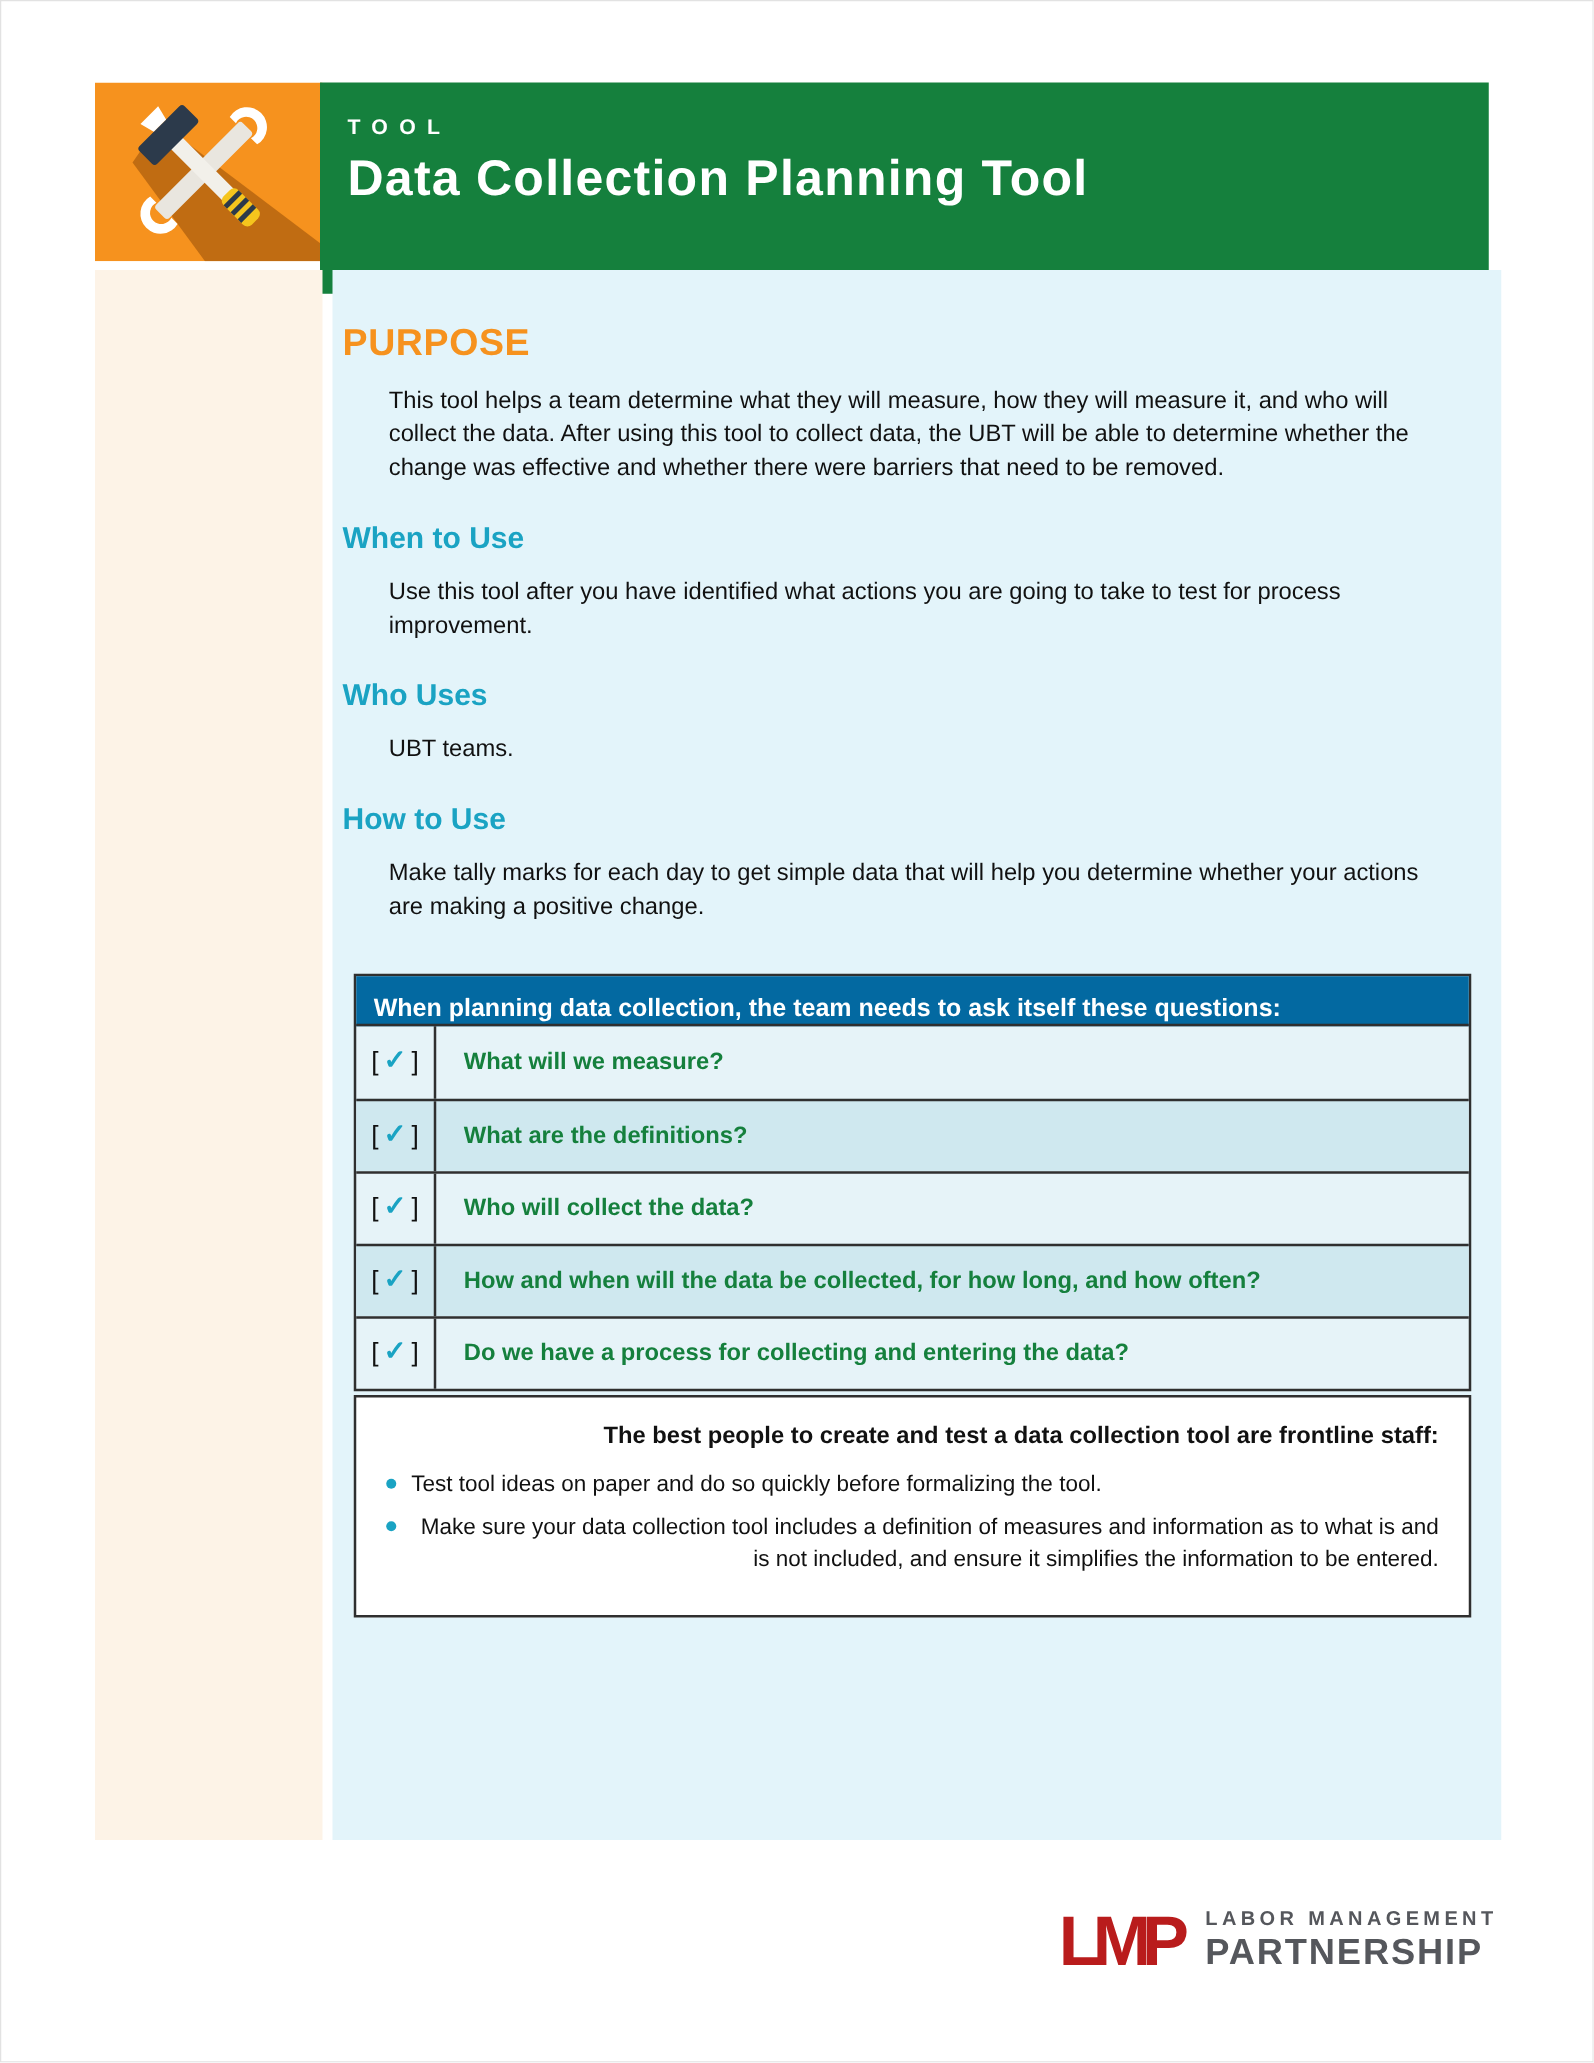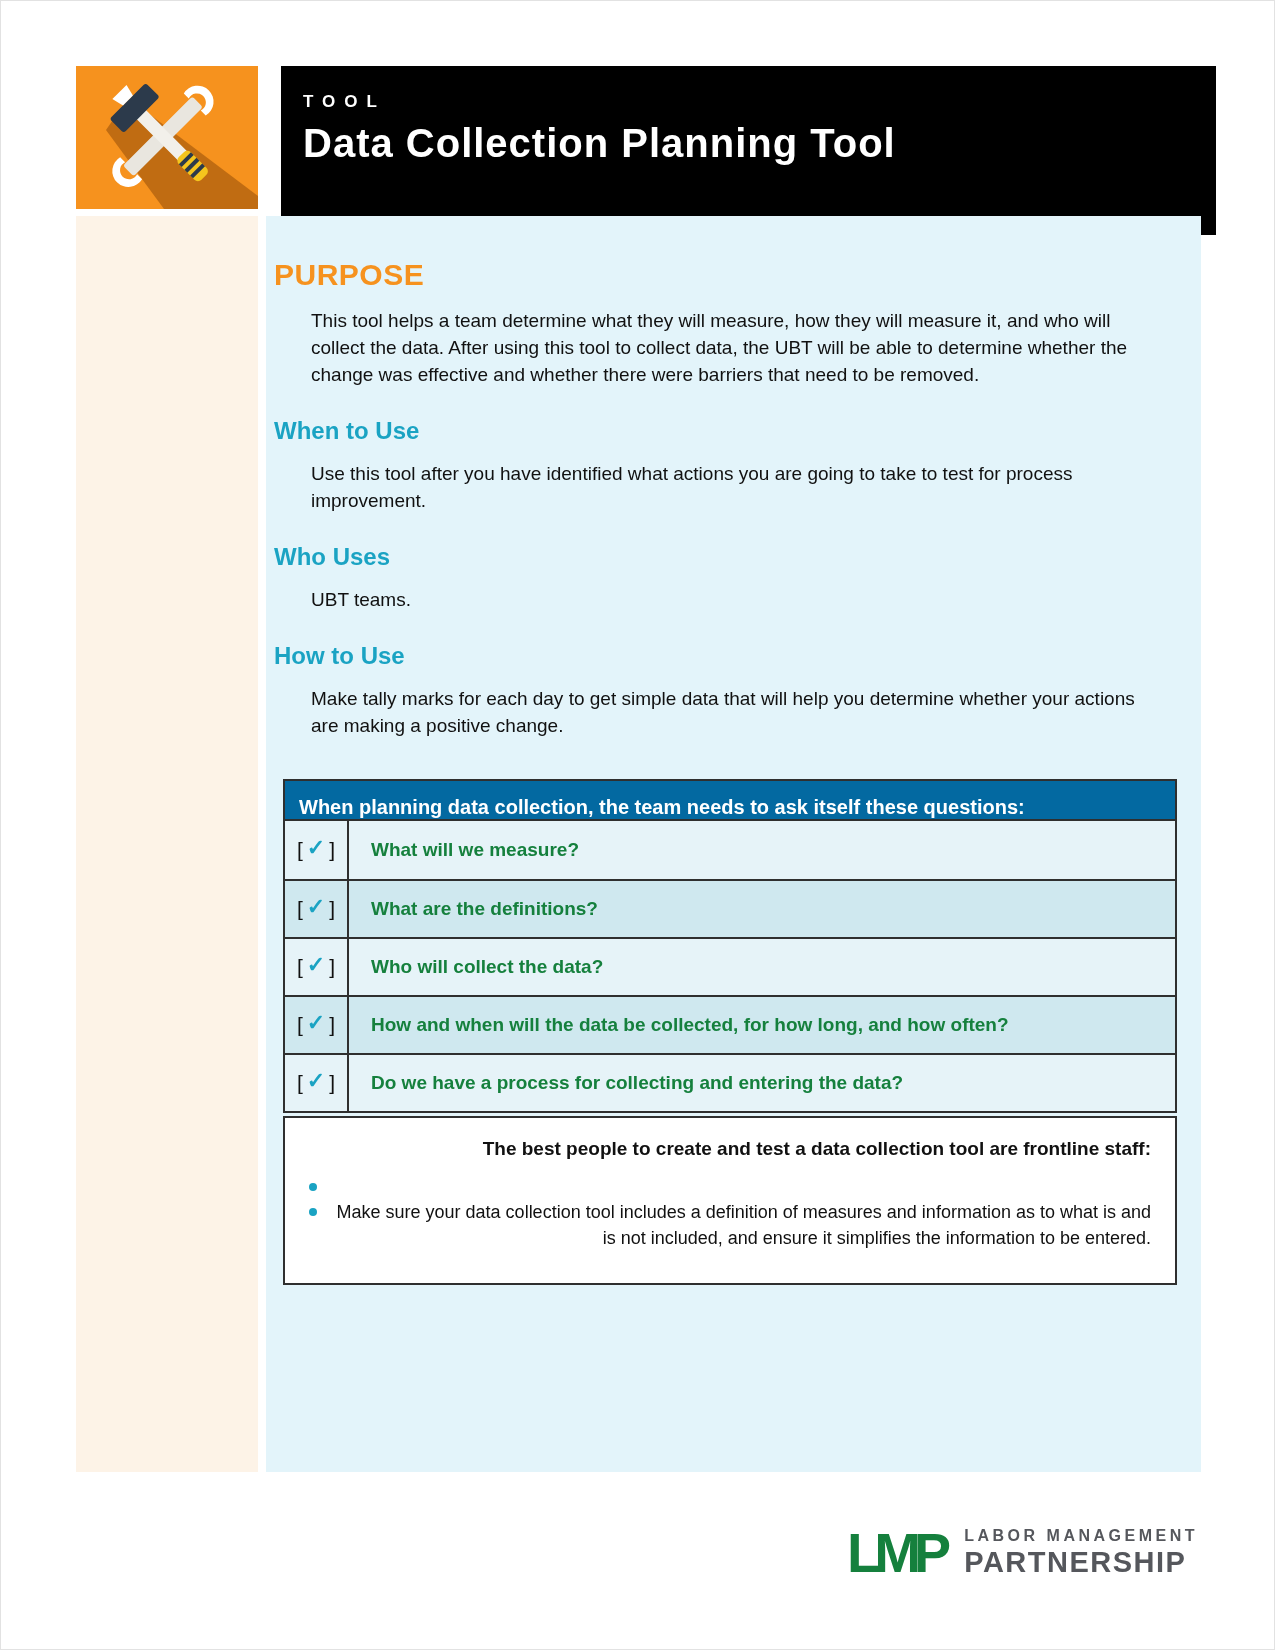--- a/index.html
+++ b/index.html
@@ -13,23 +13,23 @@
     overflow:hidden;
   }
 
   
   .icon-box {
     position:absolute; left:75px; top:65px;
     width:182px; height:143px;
   }
   .icon-box svg { display:block; width:100%; height:100%; }
   .banner {
-    position:absolute; left:280px; top:65px;
+    position:absolute; left:255px; top:65px;
     width:935px; height:169px;
-    background:#000000;
+    background:#15803d;
     color:#fff;
     padding:26px 0 0 22px;
   }
   .kicker {
     font-size:17px; font-weight:bold; letter-spacing:9px;
   }
   .page-title {
     margin-top:9px;
     font-size:40px; font-weight:bold; letter-spacing:1px;
     white-space:nowrap;
@@ -111,21 +111,21 @@
     background:#1aa3c3;
     margin:9px 12px 0 8px;
   }
 
   
   .footer-logo {
     position:absolute; right:76px; bottom:68px;
     display:flex; align-items:center; gap:12px;
   }
   .lmp {
-    color:#15803d; font-weight:bold;
+    color:#b91c1c; font-weight:bold;
     font-size:56px; letter-spacing:-7px; line-height:1;
     padding-right:8px;
     text-align:right;
   }
   .org { display:flex; flex-direction:column; color:#55575c; }
   .org-line1 { font-size:16px; font-weight:bold; letter-spacing:3.5px; }
   .org-line2 { font-size:29px; font-weight:bold; letter-spacing:1.5px; margin-top:1px; }
 </style>
 </head>
 <body>
@@ -222,20 +222,21 @@
           <span>]</span>
         </div>
         <div class="q-cell">Do we have a process for collecting and entering the data?</div>
       </div>
     </div>
 
     <div class="tips-box">
       <div class="tips-heading">The best people to create and test a data collection tool are frontline staff:</div>
       <div class="tip-item">
         <span class="bullet-dot"></span>
+        <span>Test tool ideas on paper and do so quickly before formalizing the tool.</span>
       </div>
       <div class="tip-item">
         <span class="bullet-dot"></span>
         <span>Make sure your data collection tool includes a definition of measures and information as to what is and is not included, and ensure it simplifies the information to be entered.</span>
       </div>
     </div>
 
   </div>
 
   <div class="footer-logo">

